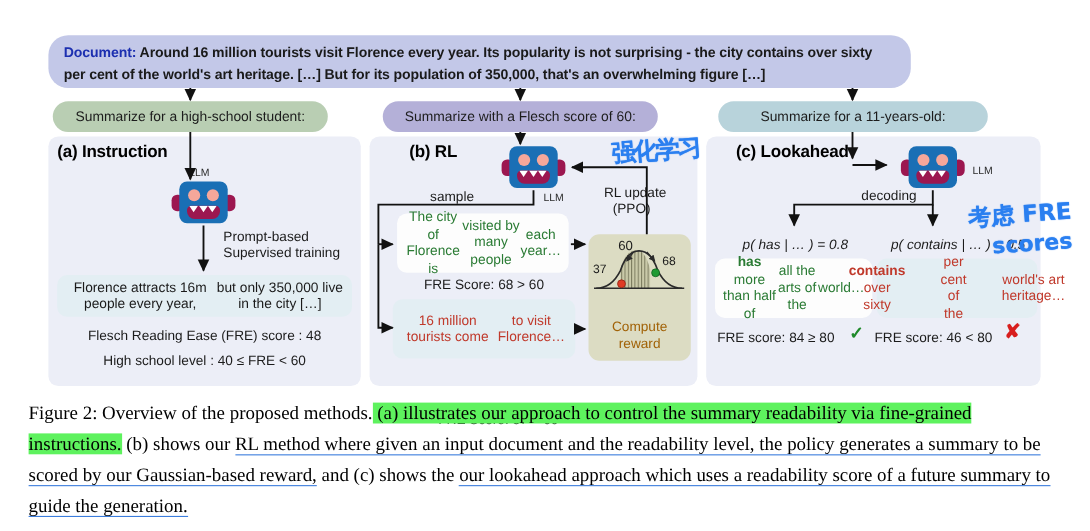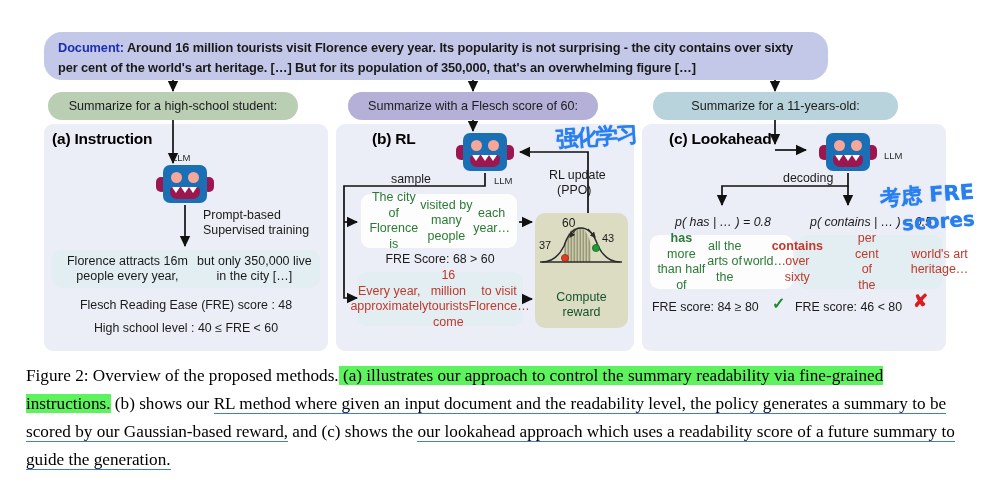--- a/index.html
+++ b/index.html
@@ -85,21 +85,21 @@
   .bubble.white{background:#fdfdfd;}
   .green-t{color:#2a7b34;}
   .red-t{color:#c0392b;}
 
   
   #reward-box{
     position:absolute;left:535px;top:213px;width:93px;height:115px;
     background:#dcdcc3;border-radius:10px;
   }
   .reward-label{
-    position:absolute;left:0;width:93px;text-align:center;font-size:12.4px;line-height:15px;color:#14532d;
+    position:absolute;left:0;width:93px;text-align:center;font-size:12.4px;line-height:15px;color:#a16207;
   }
 
   
   svg.overlay{position:absolute;left:0;top:0;width:991px;height:483px;pointer-events:none;}
 
   
   .hand{
     position:absolute;color:#2a7ff0;font-weight:bold;
     font-family:"DejaVu Sans", sans-serif;
     transform:rotate(-4deg);text-shadow:0 0 1px #2a7ff0;
@@ -179,21 +179,20 @@
   <div class="txt" style="left:557px;top:183px;">(PPO)</div>
 
   <div class="bubble white" style="left:361px;top:194px;width:156px;height:54px;">
     <div class="green-t">The city of Florence is</div>
     <div class="green-t">visited by many people</div>
     <div class="green-t">each year…</div>
   </div>
   <div class="txt ctr" style="left:355px;top:252px;width:170px;">FRE Score: 68 &gt; 60</div>
 
   <div class="bubble blue" style="left:357px;top:272px;width:166px;height:54px;">
-    <div class="red-t">Every year, approximately</div>
     <div class="red-t">16 million tourists come</div>
     <div class="red-t">to visit Florence…</div>
   </div>
   <div class="txt ctr" style="left:368px;top:330px;width:170px;margin-top:44px;">FRE Score: 37 &lt; 60</div>
 
   <div id="reward-box"></div>
 
   <svg style="position:absolute;left:540px;top:218px;width:84px;height:56px;">
     <defs>
       <pattern id="hatch" width="3" height="6" patternUnits="userSpaceOnUse">
@@ -209,21 +208,21 @@
     <path d="M36 11 L30 19" stroke="#2b2b2b" stroke-width="1.2" marker-end="url(#ga)"></path>
     <path d="M48 11 L55 19" stroke="#2b2b2b" stroke-width="1.2" marker-end="url(#ga)"></path>
     <defs>
         <marker id="ga" markerWidth="5" markerHeight="5" refX="4" refY="2.5" orient="auto">
           <path d="M0,0 L5,2.5 L0,5 z" fill="#2b2b2b"></path>
         </marker>
       </defs>
   </svg>
   <div class="txt" style="left:562px;top:216px;font-size:12px;">60</div>
   <div class="txt" style="left:539px;top:238px;font-size:11px;">37</div>
-  <div class="txt" style="left:602px;top:231px;font-size:11px;">43</div>
+  <div class="txt" style="left:602px;top:231px;font-size:11px;">68</div>
   <div class="reward-label" style="left:535px;top:290px;">Compute</div>
   <div class="reward-label" style="left:535px;top:305px;">reward</div>
 
   <div class="panel" id="panel-c"></div>
   <div class="panel-title" style="left:650px;top:130px;margin-left:19px;">(c) Lookahead</div>
 
   <div class="robot" style="left:818px;top:133px;">
     <div class="ear l"></div>
       <div class="ear r"></div>
     <div class="head"></div>

